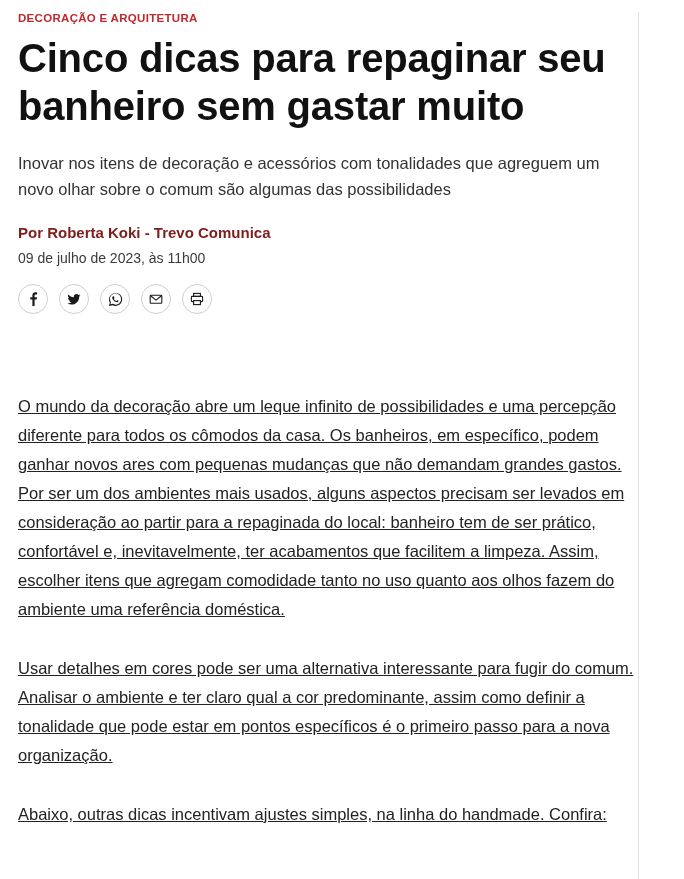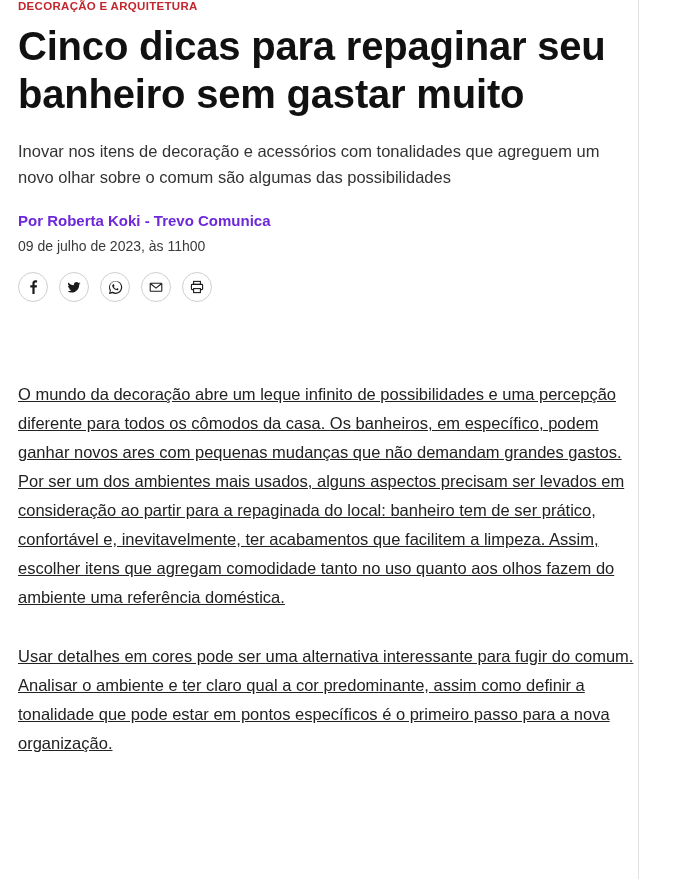--- a/index.html
+++ b/index.html
@@ -25,20 +25,21 @@
   }
   .right-rule {
     position: absolute;
     top: 0;
     right: 45px;
     width: 1px;
     height: 879px;
     background: #e2e2e2;
   }
   .kicker {
+    margin-top: 12px;
     font-size: 11.5px;
     font-weight: bold;
     letter-spacing: 0.3px;
     color: #c1272d;
     text-transform: uppercase;
     font-family: "Liberation Sans", sans-serif;
   }
   h1.headline {
     margin: 10px 0 0 0;
     font-family: Liberation Sans, sans-serif;
@@ -53,21 +54,21 @@
     margin-top: 20px;
     font-size: 16.5px;
     line-height: 26px;
     color: #333333;
     max-width: 600px;
   }
   .byline {
     margin-top: 22px;
     font-size: 15px;
     font-weight: bold;
-    color: #6d28d9;
+    color: #7f1d1d;
   }
   .dateline {
     margin-top: 9px;
     font-size: 14px;
     color: #3a3a3a;
   }
   .share-row {
     margin-top: 18px;
     display: flex;
     gap: 11px;
@@ -164,15 +165,16 @@
           <rect x="4.6" y="9.6" width="6.8" height="4" fill="#ffffff" stroke="#1a1a1a" stroke-width="1.1"></rect>
         </svg>
       </span>
     </button>
 
   </div>
 
   <div class="body-copy">
     <p>O mundo da decoração abre um leque infinito de possibilidades e uma percepção diferente para todos os cômodos da casa. Os banheiros, em específico, podem ganhar novos ares com pequenas mudanças que não demandam grandes gastos. Por ser um dos ambientes mais usados, alguns aspectos precisam ser levados em consideração ao partir para a repaginada do local: banheiro tem de ser prático, confortável e, inevitavelmente, ter acabamentos que facilitem a limpeza. Assim, escolher itens que agregam comodidade tanto no uso quanto aos olhos fazem do ambiente uma referência doméstica.</p>
     <p>Usar detalhes em cores pode ser uma alternativa interessante para fugir do comum. Analisar o ambiente e ter claro qual a cor predominante, assim como definir a tonalidade que pode estar em pontos específicos é o primeiro passo para a nova organização.</p>
+    <p>Abaixo, outras dicas incentivam ajustes simples, na linha do handmade. Confira:</p>
   </div>
 
 </div>
 
 </body></html>

